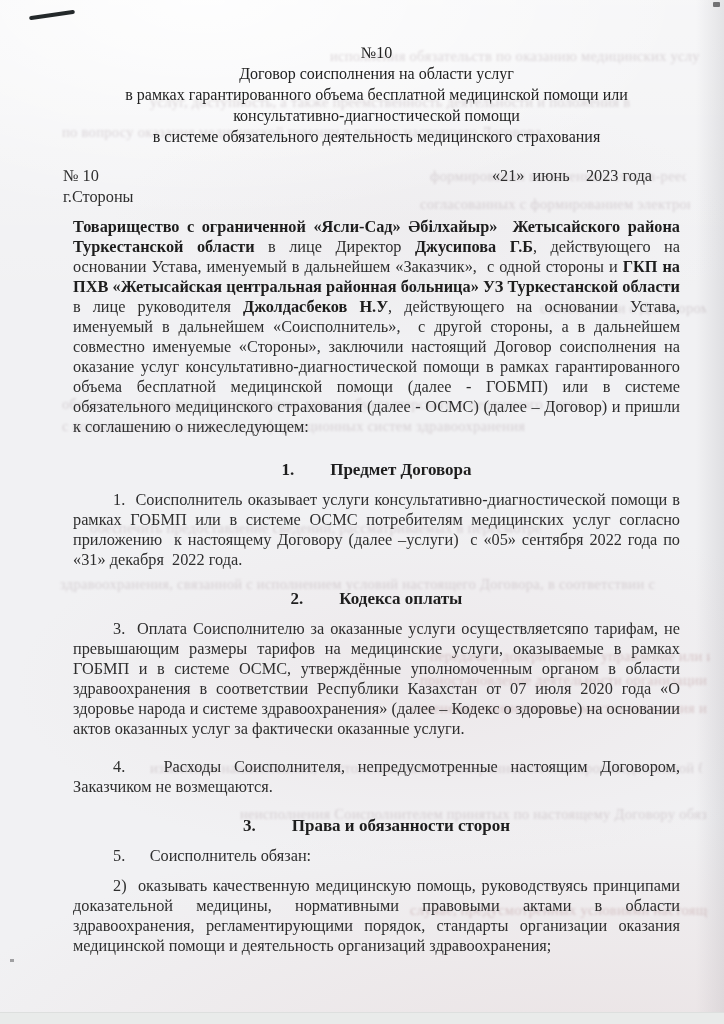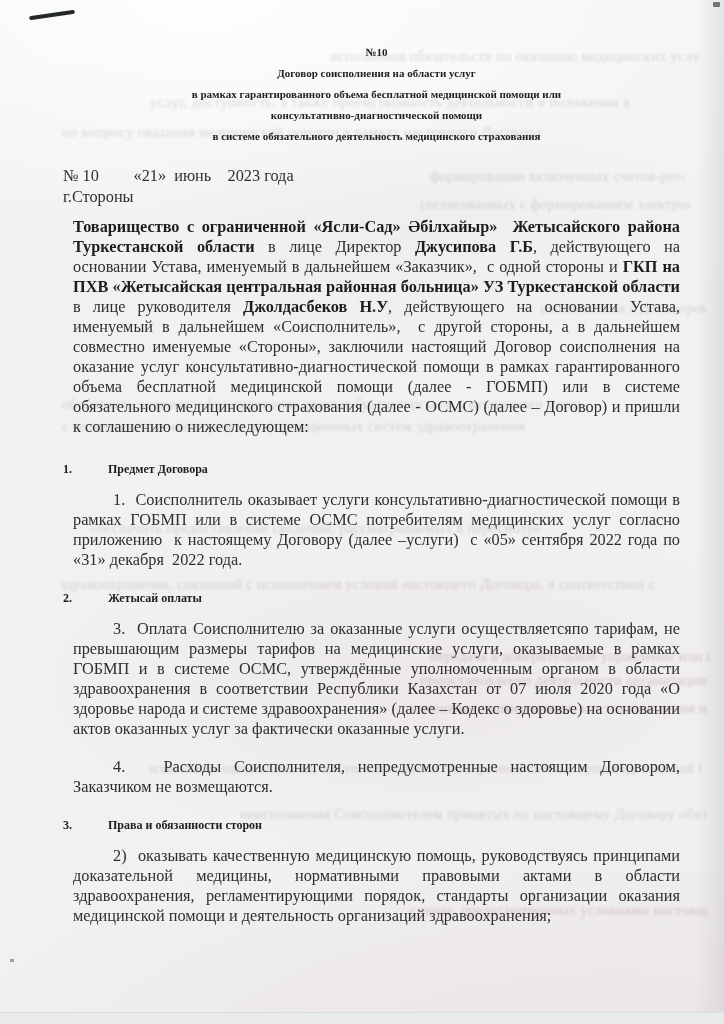--- a/index.html
+++ b/index.html
@@ -45,28 +45,28 @@
   .bl11{top:648px;left:430px;width:280px;}
   .bl12{top:672px;left:420px;width:290px;}
   .bl13{top:700px;left:410px;width:300px;}
   .bl14{top:760px;left:150px;width:552px;}
   .bl15{top:806px;left:240px;width:466px;}
   .bl16{top:902px;left:410px;width:298px;}
 
   
   .content{position:absolute;inset:0;z-index:2;padding:42px 34px 0 63px;
     font-size:16.3px;line-height:20px;color:#2e2e2e;}
-  .title-block{text-align:center;font-weight:700;font-size:11px;line-height:21px;color:#222;}
+  .title-block{text-align:center;font-weight:400;font-size:16px;line-height:21px;color:#222;}
   .title-block div{margin:0;}
-  .meta-row{display:flex;align-items:flex-start;
+  .meta-row{display:flex;justify-content:space-between;align-items:flex-start;
     margin-top:18px;padding-right:38px;}
   .meta-left div{line-height:21px;}
   .meta-date{line-height:21px;}
   .preamble{margin:10px 0 0 0;text-align:left;}
-  .sec-heading{font-weight:700;font-size:12px;color:#1e1e1e;
+  .sec-heading{font-weight:700;font-size:17px;color:#1e1e1e;text-align:center;
     margin:22px 0 10px 0;line-height:21px;}
   .sec-heading .sec-num{margin-right:36px;}
   .para{margin:10px;text-align:justify;}
   .ind{text-indent:40px;}
   .gap-top{margin-top:18px;}
   .h-gap{margin-top:18px;}
   b,.b{font-weight:700;color:#1d1d1d;}
 </style>
 </head>
 <body>
@@ -111,28 +111,29 @@
     </div>
 
     <p class="para preamble"><span class="b">Товарищество с ограниченной «Ясли-Сад» Әбілхайыр»&nbsp; Жетысайского района Туркестанской области</span><span> в лице Директор </span><span class="b">Джусипова Г.Б</span><span>, действующего на основании Устава, именуемый в дальнейшем «Заказчик»,&nbsp; с одной стороны и </span><span class="b">ГКП на ПХВ «Жетысайская центральная районная больница» УЗ Туркестанской области</span><span> в лице руководителя </span><span class="b">Джолдасбеков Н.У</span><span>, действующего на основании Устава, именуемый в дальнейшем «Соисполнитель»,&nbsp; с другой стороны, а в дальнейшем совместно именуемые «Стороны», заключили настоящий Договор соисполнения на оказание услуг консультативно-диагностической помощи в рамках гарантированного объема бесплатной медицинской помощи (далее - ГОБМП) или в системе обязательного медицинского страхования (далее - ОСМС) (далее – Договор) и пришли к соглашению о нижеследующем:</span></p>
 
     <div class="sec-heading">
       <span class="sec-num">1.</span><span class="sec-title">Предмет Договора</span>
     </div>
     <p class="para ind"><span>1.&nbsp; Соисполнитель оказывает услуги консультативно-диагностической помощи в рамках ГОБМП или в системе ОСМС потребителям медицинских услуг согласно приложению&nbsp; к настоящему Договору (далее –услуги)&nbsp; с «05» сентября 2022 года по «31» декабря&nbsp; 2022 года.</span></p>
 
     <div class="sec-heading h-gap">
-      <span class="sec-num">2.</span><span class="sec-title">Жетысай оплаты</span>
+      <span class="sec-num">2.</span><span class="sec-title">Кодекса оплаты</span>
     </div>
     <p class="para ind"><span>3.&nbsp; Оплата Соисполнителю за оказанные услуги осуществляетсяпо тарифам, не превышающим размеры тарифов на медицинские услуги, оказываемые в рамках ГОБМП и в системе ОСМС, утверждённые уполномоченным органом в области здравоохранения в соответствии Республики Казахстан от 07 июля 2020 года «О здоровье народа и системе здравоохранения» (далее – Кодекс о здоровье) на основании актов оказанных услуг за фактически оказанные услуги.</span></p>
     <p class="para ind gap-top"><span>4.&nbsp;&nbsp; Расходы Соисполнителя, непредусмотренные настоящим Договором, Заказчиком не возмещаются.</span></p>
 
     <div class="sec-heading h-gap">
       <span class="sec-num">3.</span><span class="sec-title">Права и обязанности сторон</span>
     </div>
+    <p class="para ind"><span>5.&nbsp;&nbsp;&nbsp;&nbsp;&nbsp;&nbsp;Соисполнитель обязан:</span></p>
     <p class="para ind"><span>2)&nbsp; оказывать качественную медицинскую помощь, руководствуясь принципами доказательной медицины, нормативными правовыми актами в области здравоохранения, регламентирующими порядок, стандарты организации оказания медицинской помощи и деятельность организаций здравоохранения;</span></p>
 
   </div>
 
   <div class="pen-mark"></div>
   <div class="speck-tr"></div>
   <div class="speck-bl"></div>
 
 </div>
 

